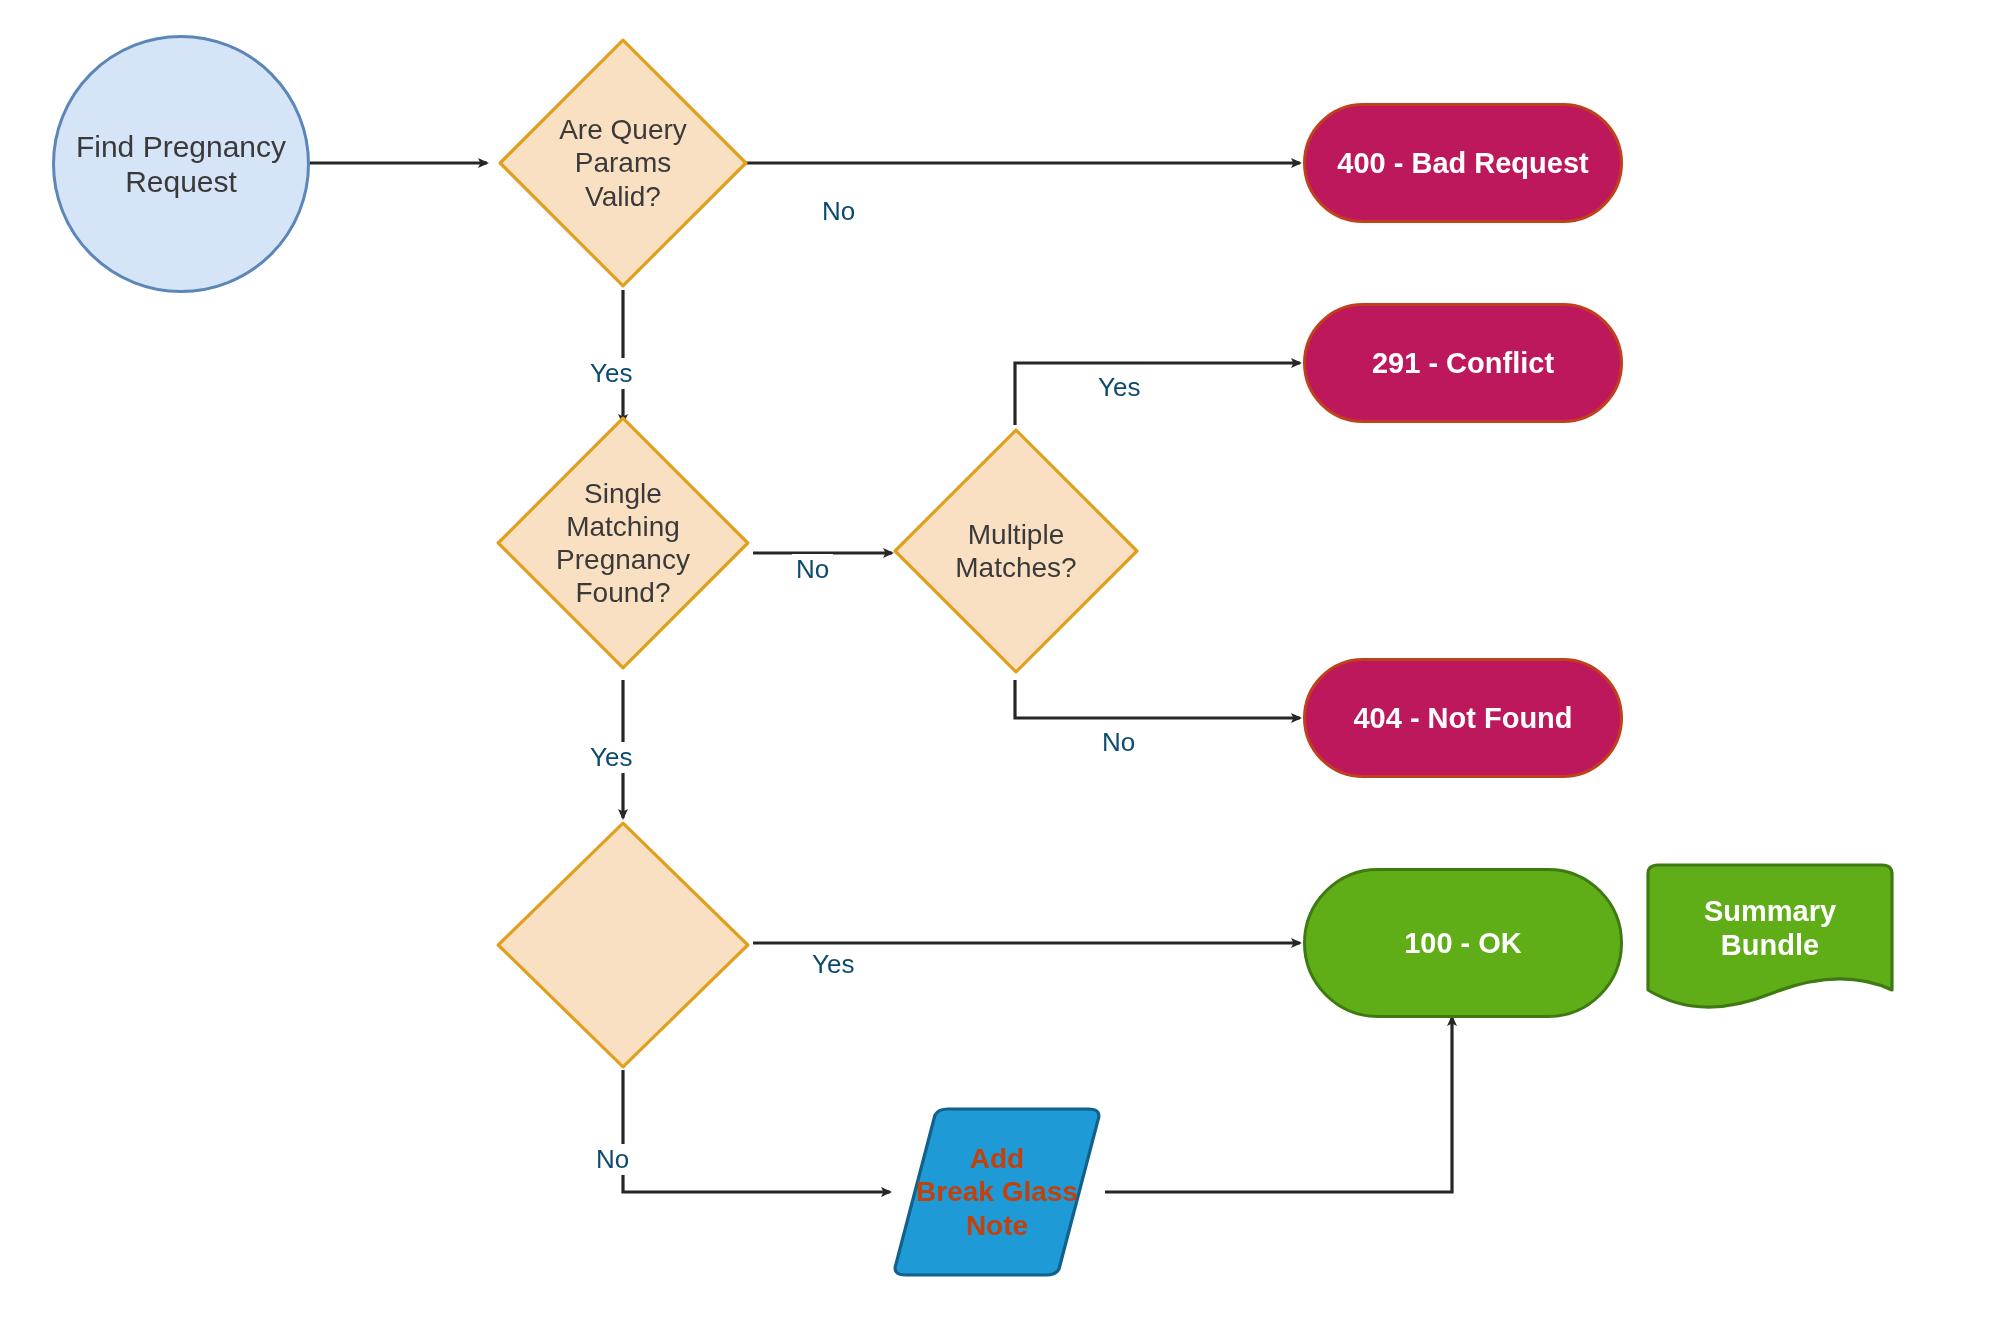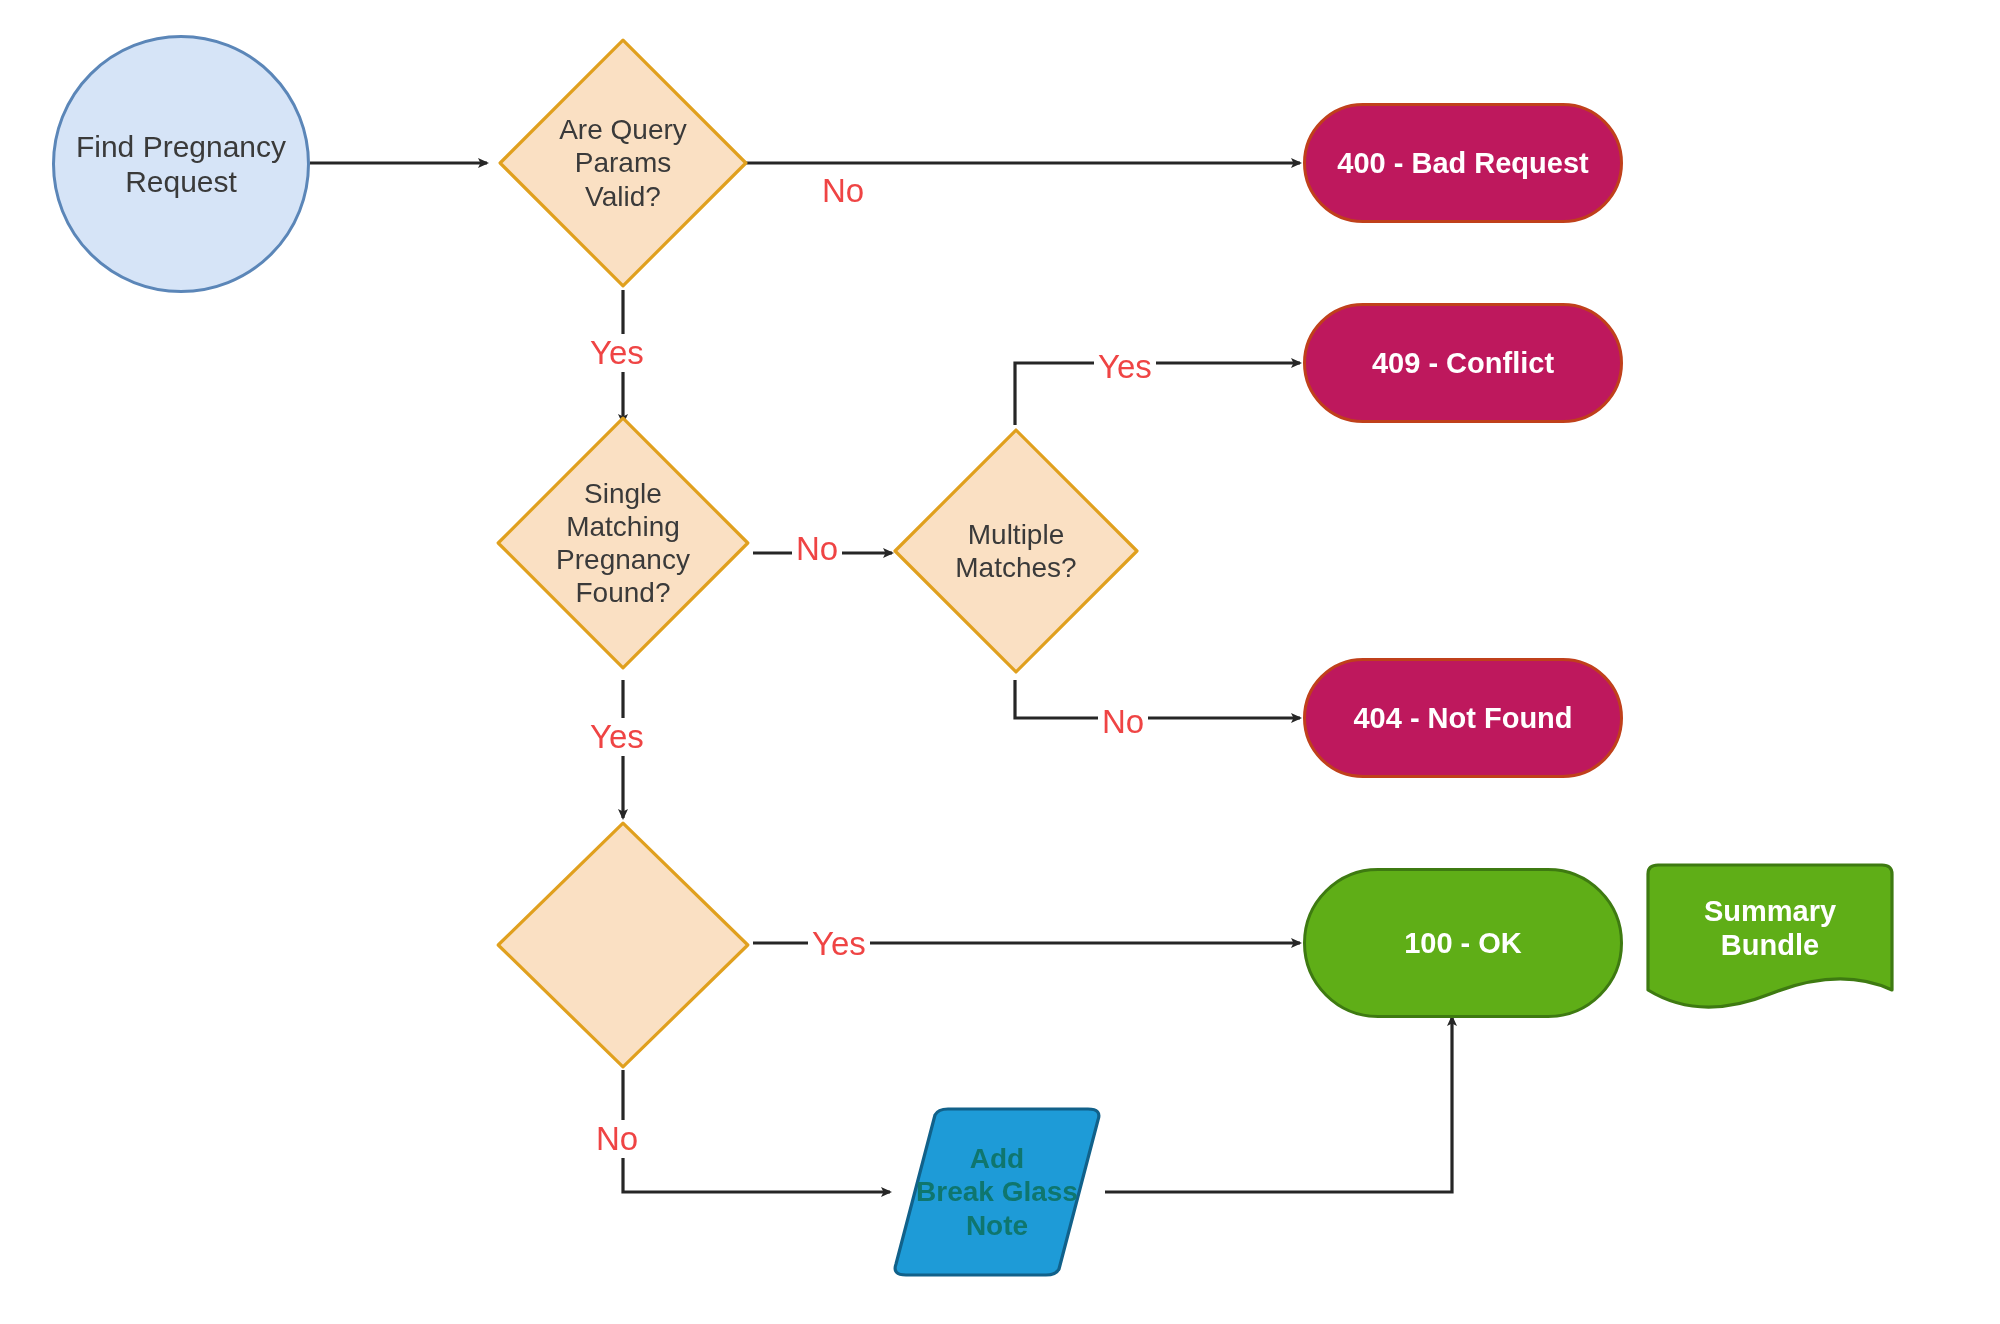--- a/index.html
+++ b/index.html
@@ -84,21 +84,21 @@
     background: transparent;
   }
   .io-node .io-svg {
     position: absolute;
     left: 0; top: 0;
     width: 100%; height: 100%;
   }
   .io-node .node-label {
     position: relative;
     z-index: 2;
-    color: #0f766e;
+    color: #c2410c;
     font-weight: bold;
     font-size: 28px;
   }
 
   
   .doc-node {
     background: transparent;
   }
   .doc-node .doc-svg {
     position: absolute;
@@ -109,25 +109,26 @@
     position: relative;
     z-index: 2;
     color: #ffffff;
     font-weight: bold;
     font-size: 29px;
   }
 
   
   .edge-label {
     position: absolute;
-    color: #ef4444;
-    font-size: 33px;
+    color: #0c4a6e;
+    font-size: 26px;
     background: #ffffff;
     padding: 0 4px;
     white-space: nowrap;
+    margin-top: 24px;
   }
 </style>
 </head>
 <body>
 
 <div id="canvas">
 
   <svg id="edge-layer" viewBox="0 0 2000 1324" xmlns="http://www.w3.org/2000/svg">
     <defs>
       <marker id="arrow" markerWidth="12" markerHeight="12" refX="9" refY="5" orient="auto" markerUnits="userSpaceOnUse">
@@ -189,21 +190,21 @@
 
   <div class="node decision-node" style="left:890px; top:425px; width:252px; height:252px;">
     <svg class="diamond-svg" viewBox="0 0 100 100" preserveAspectRatio="none">
       <polygon points="50,2 98,50 50,98 2,50" fill="#FAE0C3" stroke="#E0A01E" stroke-width="3.2" stroke-linejoin="round" vector-effect="non-scaling-stroke"></polygon>
     </svg>
     <span class="node-label">Multiple
 Matches?</span>
   </div>
 
   <div class="node status-node status-error" style="left:1303px; top:303px; width:320px; height:120px;">
-    <span class="node-label">409 - Conflict</span>
+    <span class="node-label">291 - Conflict</span>
   </div>
 
   <div class="node status-node status-error" style="left:1303px; top:658px; width:320px; height:120px;">
     <span class="node-label">404 - Not Found</span>
   </div>
 
   <div class="node decision-node" style="left:493px; top:818px; width:260px; height:254px;">
     <svg class="diamond-svg" viewBox="0 0 100 100" preserveAspectRatio="none">
       <polygon points="50,2 98,50 50,98 2,50" fill="#FAE0C3" stroke="#E0A01E" stroke-width="3.2" stroke-linejoin="round" vector-effect="non-scaling-stroke"></polygon>
     </svg>

